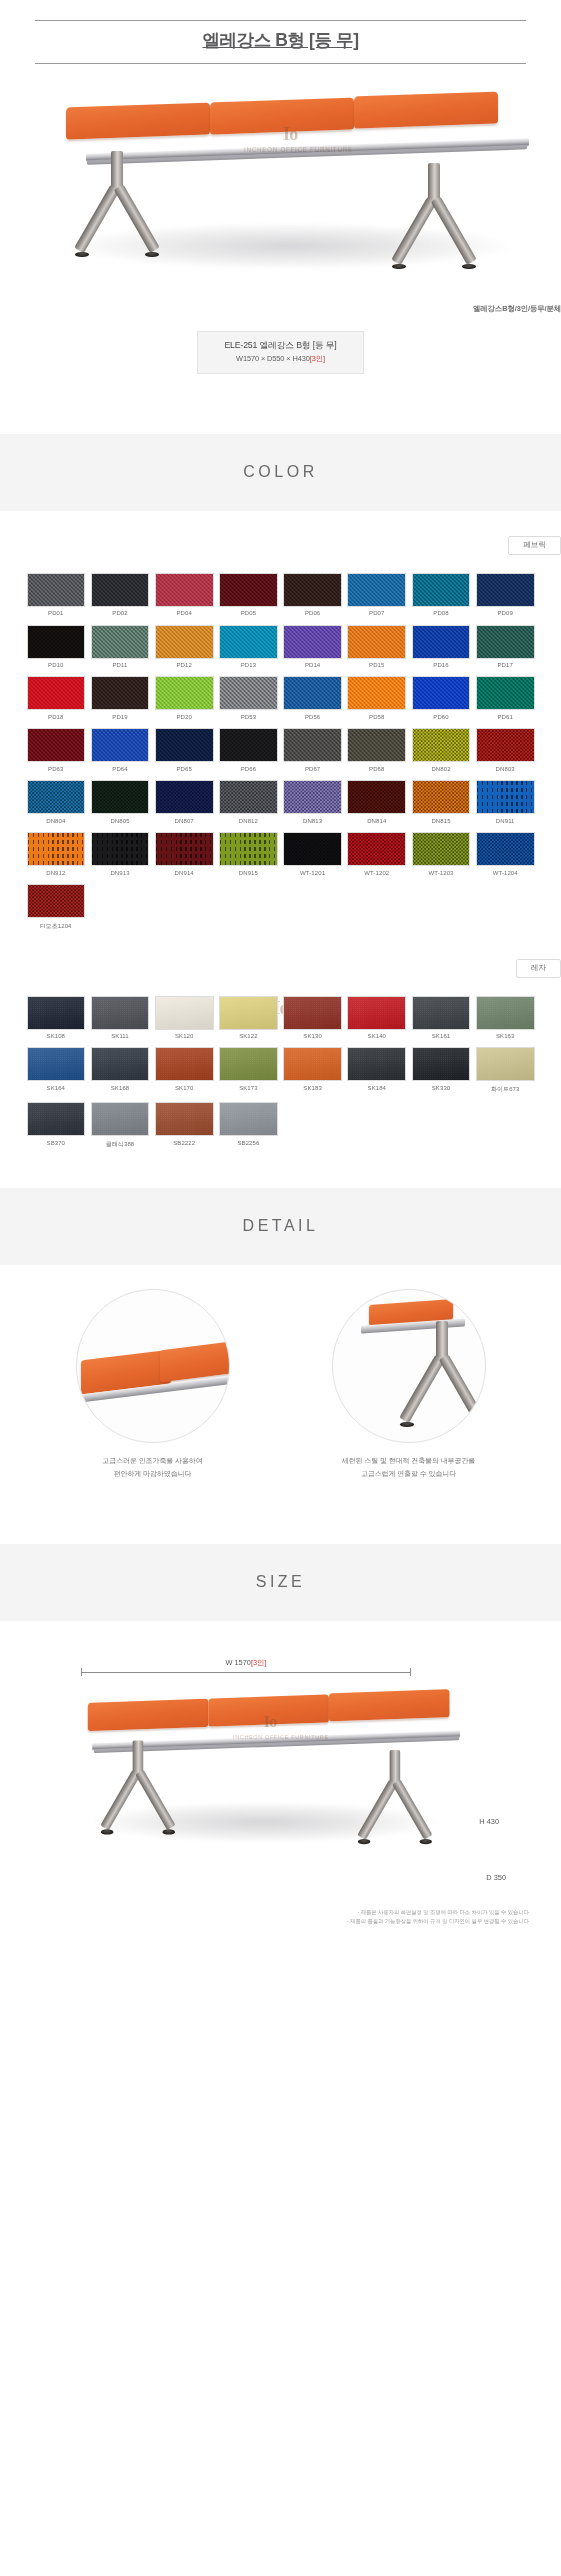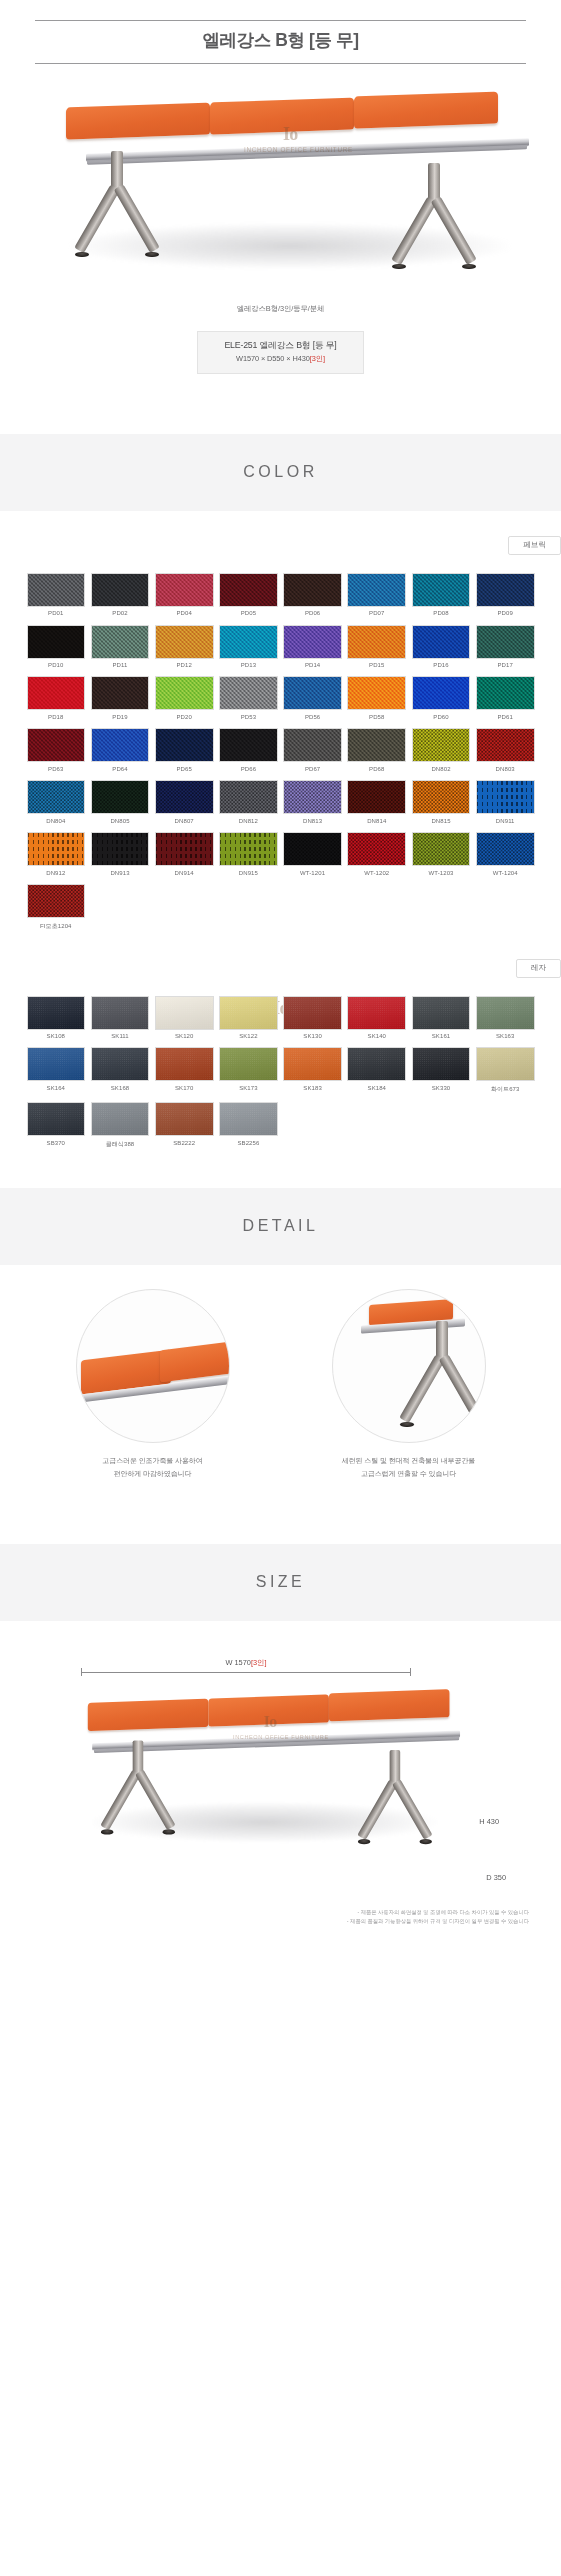--- a/index.html
+++ b/index.html
@@ -15,21 +15,21 @@
   .hero { background:#fff; padding: 0 0 28px 0; }
   .title-wrap {
     margin: 19.6px 35px 0 35px;
     border-top: 0.7px solid #9a9a9c;
     border-bottom: 0.7px solid #9a9a9c;
     padding: 9.8px 0 11.2px 0;
     text-align: center;
   }
   .title {
     font-size: 17.5px; font-weight: bold; color: #5b5b5d;
-    letter-spacing: -0.4px; line-height: 1.25;
+    letter-spacing: -0.4px; line-height: 1.25; text-decoration: underline;
   }
   .lead {
     margin-top: 29.5px; text-align: center;
     font-size: 7.4px; color: #8d8d8f; line-height: 1.85; letter-spacing: -0.1px;
   }
 
   
   .bench-stage { position: relative; height: 231px; margin-top: 4.2px; }
   .bench { position:absolute; left:41px; top:17px; width: 484px; height: 189px; }
   .shadow {
@@ -77,21 +77,21 @@
   .leg .glide {
     position:absolute; width: 14px; height: 5.6px; border-radius: 50%;
     background: radial-gradient(ellipse at 50% 35%, #55504c 0%, #23201e 70%, #171513 100%);
   }
   .leg .gl { left: 0px;  top: 101px; }
   .leg .gr { left: 70px; top: 101px; }
   .legA { left: 34px;  top: 65px; }
   .legB { left: 351px; top: 77px; }
 
   .bench-cap {
-    text-align:center; font-size: 7.4px; color: #6e6e70; margin-top: 4.2px; letter-spacing: -0.1px;
+    text-align:right; font-size: 7.4px; color: #6e6e70; margin-top: 4.2px; letter-spacing: -0.1px; font-weight: bold;
   }
   .spec-box {
     margin: 17px auto 0 auto; width: 167px; background: #f4f4f4;
     border: 0.7px solid #e3e3e3; padding: 7.7px 5.6px 8.4px 5.6px; text-align:center;
   }
   .spec-name { font-size: 8.8px; color: #4c4c4e; letter-spacing: -0.2px; }
   .spec-dim  { font-size: 7.4px; color: #5d5d5f; margin-top: 2.8px; letter-spacing: -0.1px; }
   .spec-dim .hl { color: #d0342c; }
 
   

